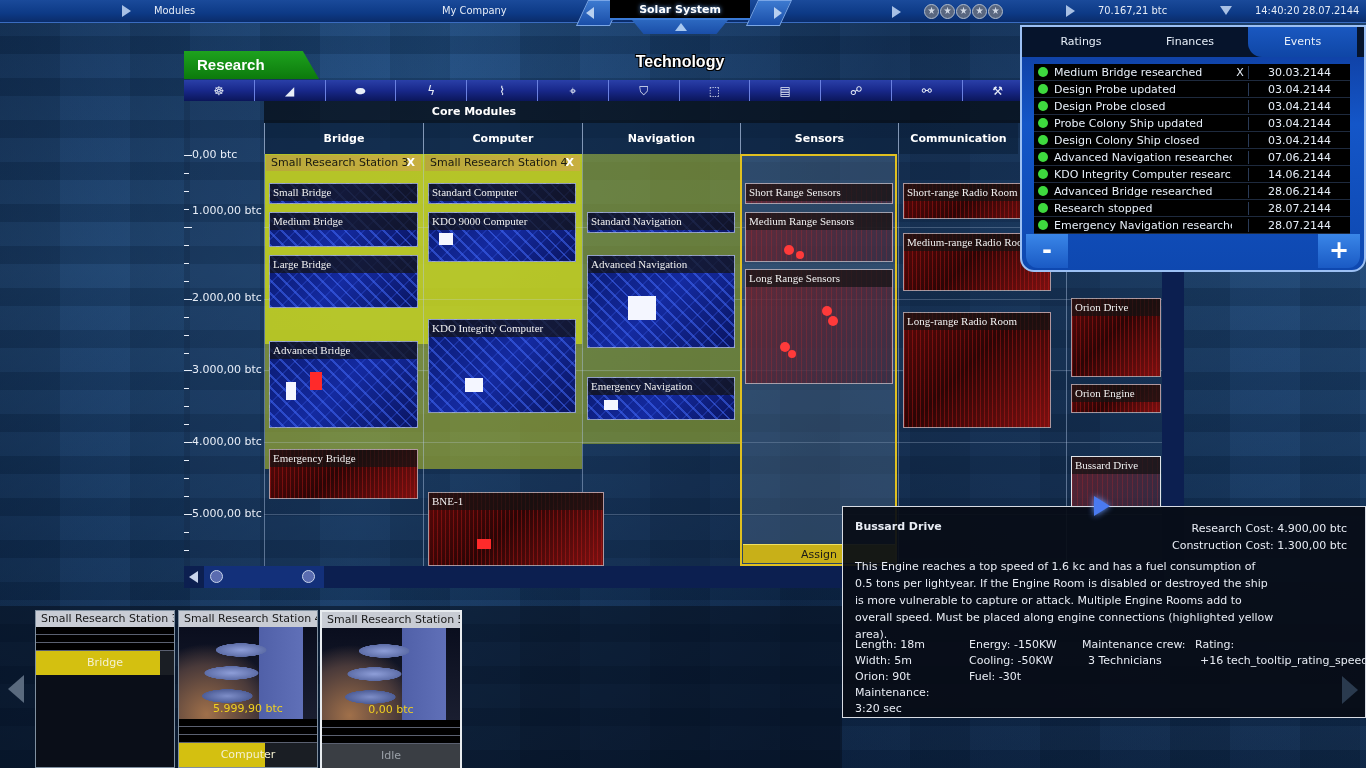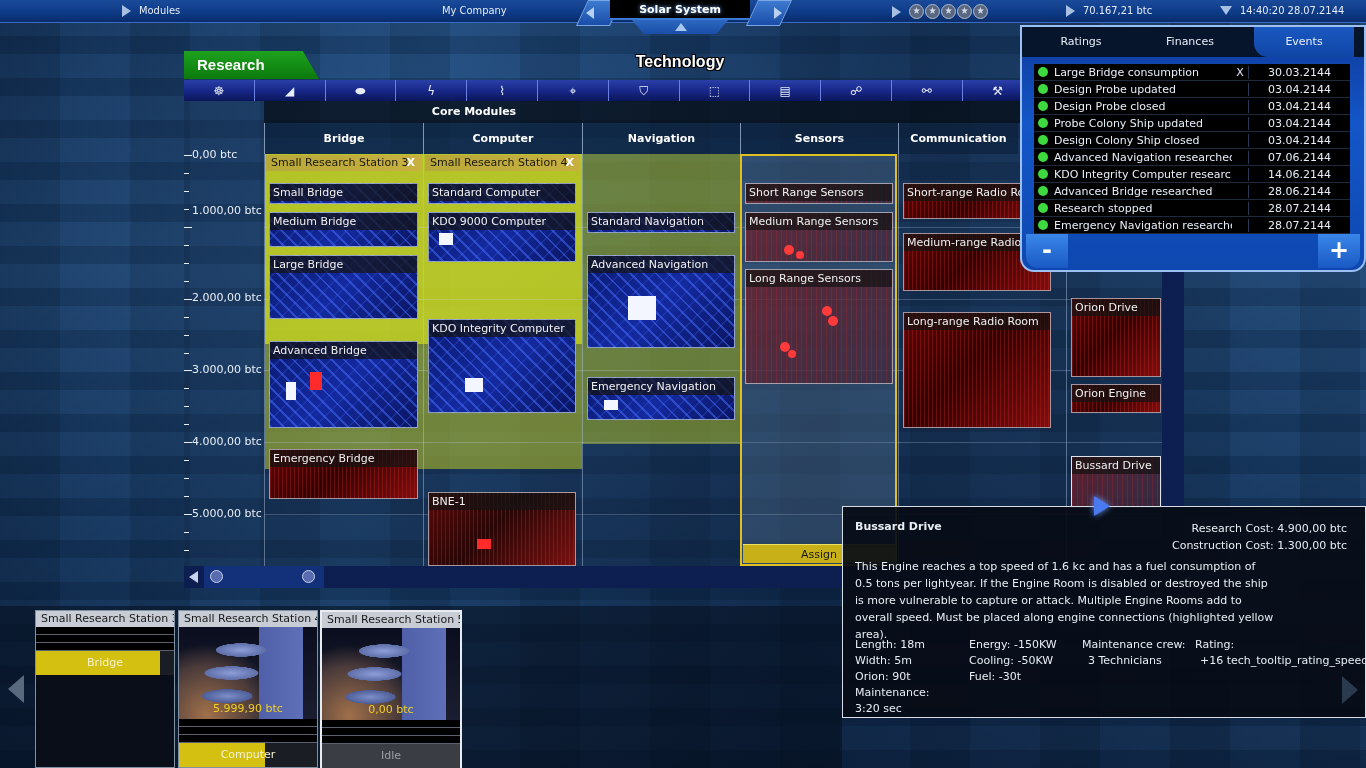--- a/index.html
+++ b/index.html
@@ -18,21 +18,21 @@
   .abs { position: absolute; }
 
   
   .topbar {
     position: absolute; left: 0; top: 0; width: 1366px; height: 23px;
     background: linear-gradient(180deg, #1a4a9a 0%, #0d3a86 60%, #0a2c6a 100%);
     border-bottom: 1px solid #3a6cc0;
     font-family: "DejaVu Sans Condensed", "DejaVu Sans", sans-serif;
     font-size: 11px; color: #e6ecf6;
   }
-  .topbar .item { position: absolute; top: 4px; display: flex; align-items: center; gap: 8px; white-space: nowrap; }
+  .topbar .item { position: absolute; top: 4px; display: flex; align-items: center; gap: 23px; white-space: nowrap; }
   .tri-right { width: 0; height: 0; border-top: 6px solid transparent; border-bottom: 6px solid transparent; border-left: 9px solid #a8c0e4; }
   .tri-down { width: 0; height: 0; border-left: 6px solid transparent; border-right: 6px solid transparent; border-top: 9px solid #a8c0e4; }
   .stars { display: flex; gap: 1px; }
   .star { width: 15px; height: 15px; border-radius: 50%; border: 1.5px solid #b0bccc; background: #596780; color: #d0d8e4; font-size: 10px; line-height: 12px; text-align: center; }
 
   .solar {
     position: absolute; left: 572px; top: 0; width: 218px; height: 34px;
   }
   .solar .wing { position: absolute; top: 0; height: 26px; width: 34px; background: linear-gradient(180deg,#3d7ad0,#1a4ea8); transform: skewX(-25deg); border: 1px solid #7aa6e6; }
   .solar .center {
@@ -87,21 +87,21 @@
   .colline { position: absolute; top: 123px; width: 1px; height: 443px; background: rgba(180,200,230,0.45); }
 
   .yellow-zone { position: absolute; background: rgba(220,230,20,0.55); }
   .station-head {
     position: absolute; height: 16px; background: linear-gradient(90deg,#b8a83a,#c8b040);
     color: #1a1a10; font-size: 11px; padding-left: 5px; line-height: 16px; white-space: nowrap;
   }
   .station-head .x { position: absolute; right: 6px; top: 0; color: #fff; font-weight: bold; }
 
   .mod {
-    position: absolute; border: 1px solid rgba(200,210,220,0.7); overflow: hidden;
+    position: absolute; border: 1px solid rgba(200,210,220,0.7); overflow: hidden; font-family: Liberation Serif, serif;
   }
   .mod .lbl {
     position: absolute; left: 0; top: 0; right: 0; height: 17px; background: rgba(20,20,20,0.72);
     color: #f0f0f0; font-size: 11px; padding-left: 3px; line-height: 17px; white-space: nowrap; overflow: hidden;
   }
   .mod.blue { background:
       repeating-linear-gradient(45deg, rgba(70,110,255,0.5) 0 2px, transparent 2px 9px),
       repeating-linear-gradient(-45deg, rgba(40,70,200,0.45) 0 1px, transparent 1px 12px),
       linear-gradient(135deg,#0a1a70,#142aa0 50%,#0a1560);
   }
@@ -328,21 +328,21 @@
   <span>Small Research Station 4</span>
   <span class="x">X</span>
 </div>
 
 <div class="mod blue" style="left:269px;top:183px;width:149px;height:21px">
     <div class="lbl">Small Bridge</div>
   </div>
 <div class="mod blue" style="left:269px;top:212px;width:149px;height:35px">
     <div class="lbl">Medium Bridge</div>
   </div>
-<div class="mod blue" style="left:269px;top:255px;width:149px;height:64px">
+<div class="mod blue" style="left:269px;top:255px;width:149px;height:53px">
     <div class="lbl">Large Bridge</div>
   </div>
 <div class="mod blue" style="left:269px;top:341px;width:149px;height:87px">
     <div class="lbl">Advanced Bridge</div>
     <span class="chip" style="left:16px;top:40px;width:10px;height:18px;background:#f4f6ff"></span>
     <span class="chip" style="left:40px;top:30px;width:12px;height:18px;background:#ff2a2a"></span>
   </div>
 <div class="mod red" style="left:269px;top:449px;width:149px;height:50px">
     <div class="lbl">Emergency Bridge</div>
   </div>
@@ -351,21 +351,21 @@
     <div class="lbl">Standard Computer</div>
   </div>
 <div class="mod blue" style="left:428px;top:212px;width:148px;height:50px">
     <div class="lbl">KDO 9000 Computer</div>
     <span class="chip" style="left:10px;top:20px;width:14px;height:12px"></span>
   </div>
 <div class="mod blue" style="left:428px;top:319px;width:148px;height:94px">
     <div class="lbl">KDO Integrity Computer</div>
     <span class="chip" style="left:36px;top:58px;width:18px;height:14px"></span>
   </div>
-<div class="mod red" style="left:428px;top:492px;width:148px;height:74px">
+<div class="mod red" style="left:428px;top:492px;width:176px;height:74px">
     <div class="lbl">BNE-1</div>
     <span class="chip" style="left:48px;top:46px;width:14px;height:10px;background:#ff2a2a"></span>
   </div>
 
 <div class="mod blue" style="left:587px;top:212px;width:148px;height:21px">
     <div class="lbl">Standard Navigation</div>
   </div>
 <div class="mod blue" style="left:587px;top:255px;width:148px;height:93px">
     <div class="lbl">Advanced Navigation</div>
     <span class="chip" style="left:40px;top:40px;width:28px;height:24px"></span>
@@ -418,26 +418,26 @@
   <span class="lar"></span>
   <div class="thumbtrack"></div>
   <span class="knob" style="left:26px"></span>
   <span class="knob" style="left:118px"></span>
 </div>
 
 <div class="events">
   <div class="tabs">
     <div class="tab" style="left:0;width:118px">Ratings</div>
     <div class="tab" style="left:118px;width:100px">Finances</div>
-    <div class="tab active" style="left:232px;width:100px">Events</div>
+    <div class="tab active" style="left:226px;width:109px">Events</div>
   </div>
   <div class="list">
     <div class="row">
         <span class="dot"></span>
-        <span class="msg">Large Bridge consumption</span>
+        <span class="msg">Medium Bridge researched</span>
         <span class="xbtn">X</span>
         <span class="date">30.03.2144</span>
       </div>
     <div class="row">
         <span class="dot"></span>
         <span class="msg">Design Probe updated</span>
         <span class="xbtn"></span>
         <span class="date">03.04.2144</span>
       </div>
     <div class="row">

